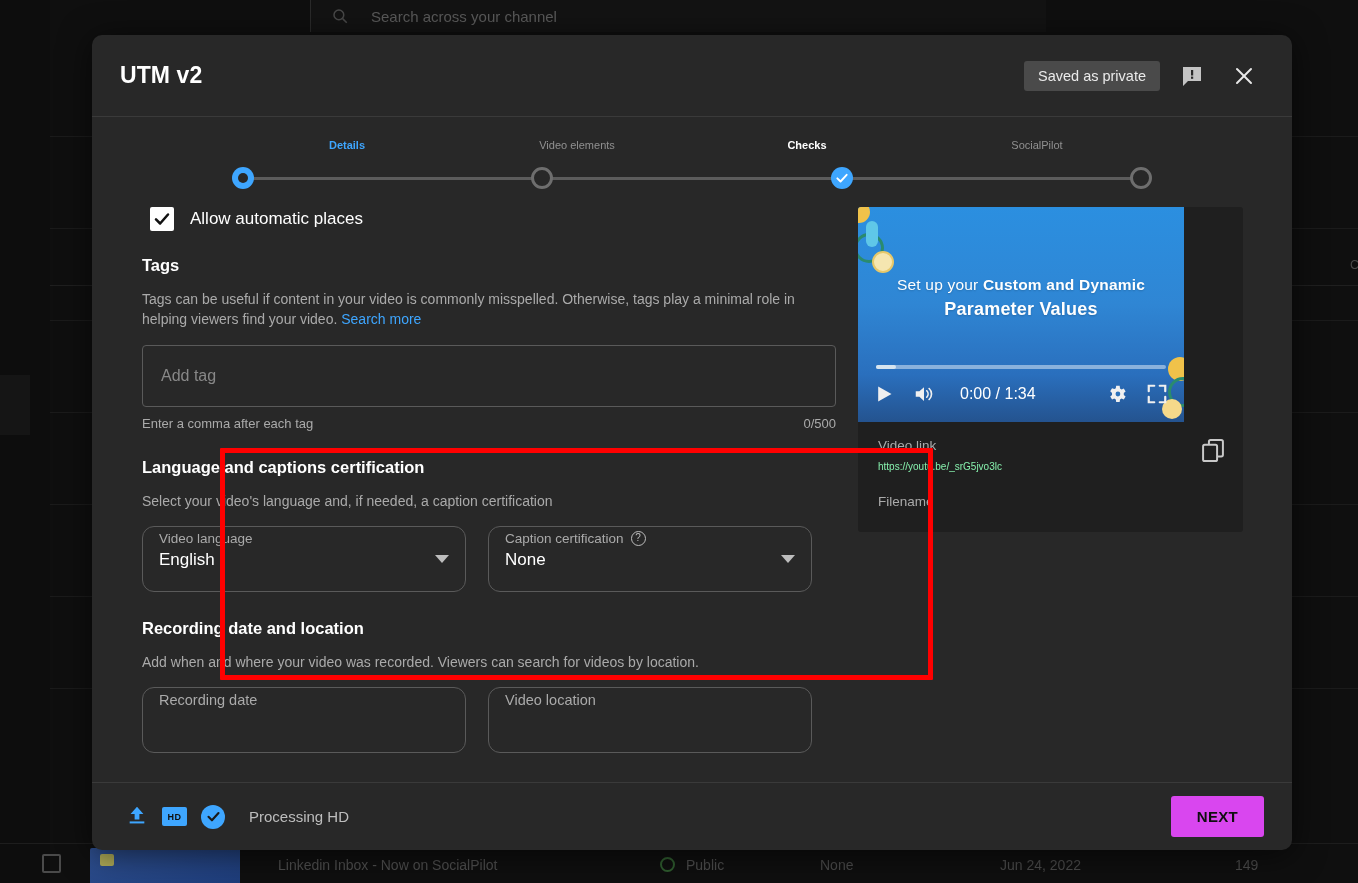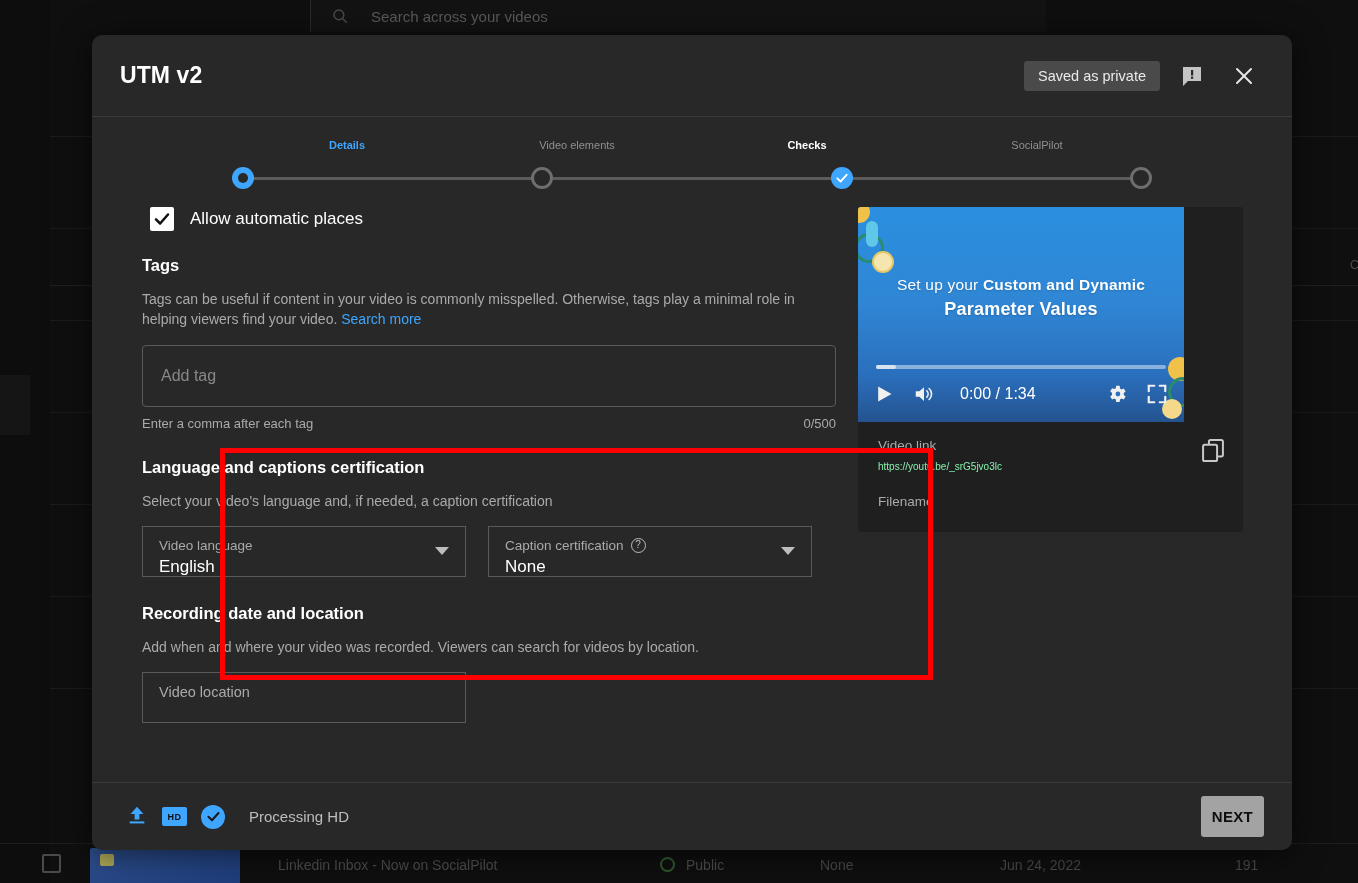--- a/index.html
+++ b/index.html
@@ -127,22 +127,22 @@
   .tagbox {
     border: 1px solid #5a5a5a; border-radius: 4px; height: 62px;
     display: flex; align-items: center; padding: 0 18px; cursor: text;
   }
   .tagbox .ph { color: #888; font-size: 16px; }
   .tag-foot { display: flex; justify-content: space-between; margin-top: 9px; }
   .tag-foot span { color: #aaa; font-size: 13px; }
 
   .fields-row { display: flex; gap: 22px; margin-top: 4px; }
   .field {
-    border: 1px solid #5a5a5a; border-radius: 0; height: 51px; width: 324px;
-    position: relative; padding: 11px 16px; cursor: pointer;
+    border: 1px solid #5a5a5a; border-radius: 12px; height: 66px; width: 324px;
+    position: relative; padding: 4px 16px; cursor: pointer;
   }
   .field .flabel { color: #aaa; font-size: 13.5px; display: flex; align-items: center; gap: 7px; }
   .field .fvalue { color: #fff; font-size: 17px; margin-top: 4px; }
   .caret {
     position: absolute; right: 16px; top: 50%; transform: translateY(-50%);
     width: 0; height: 0; border-left: 7px solid transparent; border-right: 7px solid transparent;
     border-top: 8px solid #bdbdbd;
   }
   .help-ic {
     width: 15px; height: 15px; border: 1.4px solid #bdbdbd; border-radius: 50%;
@@ -202,41 +202,41 @@
     background: #3ea6ff; color: #0f0f0f; font-size: 9px; font-weight: bold;
     width: 25px; height: 19px; display: flex; align-items: center; justify-content: center;
     border-radius: 2px; letter-spacing: .5px;
   }
   .ok-circle {
     width: 24px; height: 24px; border-radius: 50%; background: #3ea6ff;
     display: flex; align-items: center; justify-content: center;
   }
   .foot-status { color: #bdbdbd; font-size: 15px; margin-left: 24px; }
   .next-btn {
-    margin-left: auto; background: #a3a3a3; color: #0f0f0f; font-size: 15px; font-weight: bold;
-    padding: 12px 11px; border: none; border-radius: 3px; cursor: pointer;
+    margin-left: auto; background: #d946ef; color: #0f0f0f; font-size: 15px; font-weight: bold;
+    padding: 12px 26px; border: none; border-radius: 3px; cursor: pointer;
     letter-spacing: .3px; font-family: "Liberation Sans", sans-serif;
   }
 </style>
 </head>
 <body>
 
 <div id="root">
 
   <div class="bg">
     <div class="bg-sidebar"></div>
 
     <div class="bg-searchbar">
       <span class="bg-search-icon">
         <svg viewBox="0 0 24 24" width="18" height="18" fill="none" stroke="#8a8a8a" stroke-width="2">
           <circle cx="10.5" cy="10.5" r="6.5"></circle>
             <line x1="15.5" y1="15.5" x2="21" y2="21"></line>
         </svg>
       </span>
-      <span class="bg-search-ph">Search across your videos</span>
+      <span class="bg-search-ph">Search across your channel</span>
     </div>
 
     <div class="bg-table">
       <div class="bg-headrow" style="top:210px">
         <span class="c" style="left:1230px">rs</span>
         <span class="c" style="left:1300px">C</span>
       </div>
       <div class="bg-row" style="top:100px"></div>
       <div class="bg-row" style="top:192px"></div>
       <div class="bg-row" style="top:284px">
@@ -257,21 +257,21 @@
     <div class="bg-leftcard"></div>
 
     <div class="bg-lastrow">
       <span class="bg-check"></span>
       <span class="bg-thumb"></span>
       <span class="bg-ltitle">Linkedin Inbox - Now on SocialPilot</span>
       <span class="bg-globe"></span>
       <span class="bg-pub">Public</span>
       <span class="bg-none">None</span>
       <span class="bg-date">Jun 24, 2022</span>
-      <span class="bg-num">191</span>
+      <span class="bg-num">149</span>
     </div>
   </div>
 
   <div class="modal">
 
     <div class="modal-header">
       <div class="modal-title">UTM v2</div>
       <div class="header-right">
         <div class="saved-badge">Saved as private</div>
         <div class="icon-btn">
@@ -357,20 +357,23 @@
               <div class="fvalue">None</div>
               <span class="caret"></span>
             </div>
           </div>
         </div>
 
         <div class="block">
           <div class="section-title">Recording date and location</div>
           <div class="section-desc">Add when and where your video was recorded. Viewers can search for videos by location.</div>
           <div class="fields-row">
+            <div class="field">
+              <div class="field-ph">Recording date</div>
+            </div>
             <div class="field">
               <div class="field-ph">Video location</div>
             </div>
           </div>
         </div>
       </div>
 
       <div class="right-col">
         <div class="vidcard">
 

